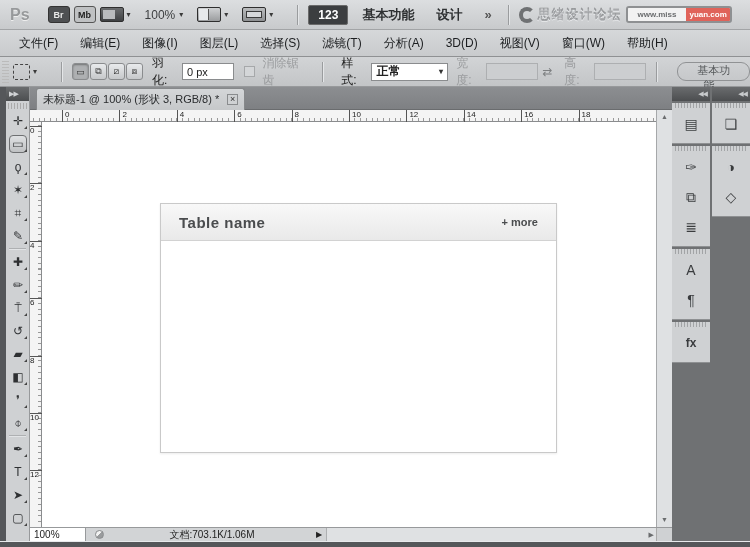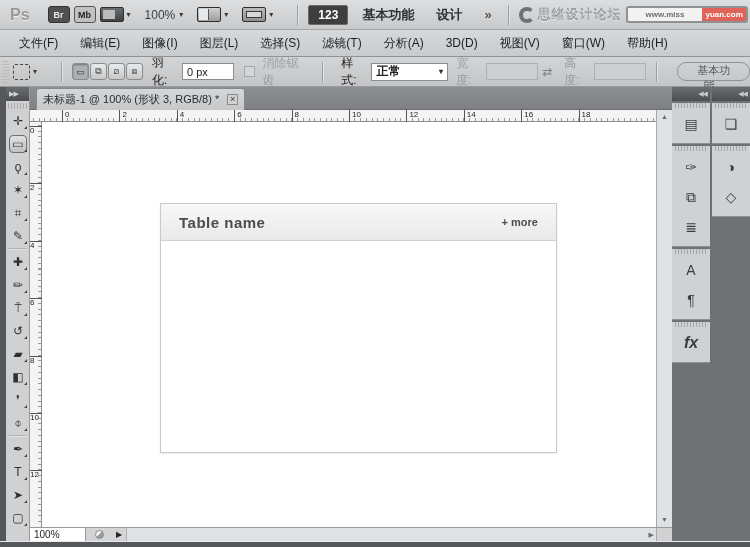--- a/index.html
+++ b/index.html
@@ -34,21 +34,21 @@
     border:1px solid #6a6a6a; border-radius:2px; padding:2px 9px; margin-right:14px; }
   .ws-item { font-size:13px; font-weight:bold; color:#2e3032; margin-right:22px; }
   .ws-more { font-size:13px; font-weight:bold; color:#555; letter-spacing:-2px; margin-right:8px; }
   .wm { display:flex; align-items:center; }
   .wm-logo { width:16px; height:16px; border-radius:50%;
     border:4px solid #6f7173; border-right-color:transparent; margin-right:3px; }
   .wm-title { font-size:13px; color:#9b9da0; text-shadow:0 1px 0 #eaecee, 0 -1px 0 #8a8c8e;
     letter-spacing:1px; margin-right:4px; }
   .wm-badge { display:flex; border:2px solid #8e9092; border-radius:3px; overflow:hidden;
     font-size:8px; font-weight:bold; }
-  .wm-badge .seg1 { background:#f2f2f2; color:#6b6d6f; padding:2px 18px; }
+  .wm-badge .seg1 { background:#f2f2f2; color:#6b6d6f; padding:2px 10px; }
   .wm-badge .seg2 { background:#e0635a; color:#fff; padding:2px 3px; }
 
   
   .menubar { position:absolute; left:0; top:30px; width:750px; height:27px;
     background:linear-gradient(#d6d8da,#c9cbcd); border-bottom:1px solid #8f9193;
     display:flex; align-items:center; padding-left:8px; }
   .menu-item { font-size:12px; color:#1c1e20; padding:0 11px; cursor:default; }
 
   
   .optionsbar { position:absolute; left:0; top:57px; width:750px; height:30px;
@@ -158,21 +158,21 @@
   .dock-col { position:absolute; top:0; width:38px; }
   .dock-col.a { left:0; }
   .dock-col.b { left:40px; }
   .dock-head { height:14px; background:linear-gradient(#6a6c6e,#4c4e50); color:#c8cacc;
     font-size:7px; text-align:right; padding:3px 3px 0 0; letter-spacing:-1px; }
   .dock-group { background:#cfd1d3; border-bottom:1px solid #8e9092; padding-bottom:4px; }
   .dock-grip { height:5px; margin:2px 3px 1px 3px;
     background:repeating-linear-gradient(90deg,#a2a4a6 0 1px, transparent 1px 3px); }
   .dock-icon { width:38px; height:30px; display:flex; align-items:center; justify-content:center;
     font-size:14px; color:#3a3c3e; }
-  .dock-icon.fx { font-style:italic; font-weight:bold; font-size:16px;text-align:center; }
+  .dock-icon.fx { font-weight:bold; font-size:12px;text-align:center; }
 </style>
 </head>
 <body>
 
 <div class="app">
 
   <div class="appbar">
     <span class="ps-logo">Ps</span>
     <span class="chip dark">Br</span>
     <span class="chip light">Mb</span>
@@ -370,20 +370,21 @@
     <div class="vscroll">
       <span class="arr up">▲</span>
       <span class="arr down">▼</span>
     </div>
 
     <div class="statusrow">
       <span class="zoom-box">100%</span>
       <span class="clock-cell">
         <span class="clock-icon"></span>
       </span>
+      <span class="docinfo">文档:703.1K/1.06M</span>
       <span class="st-arrow">▶</span>
       <span class="hscroll">
         <span class="arr">▶</span>
         <span class="scroll-corner"></span>
       </span>
     </div>
   </div>
 
   <div class="dock">
     <div class="dock-col a">

